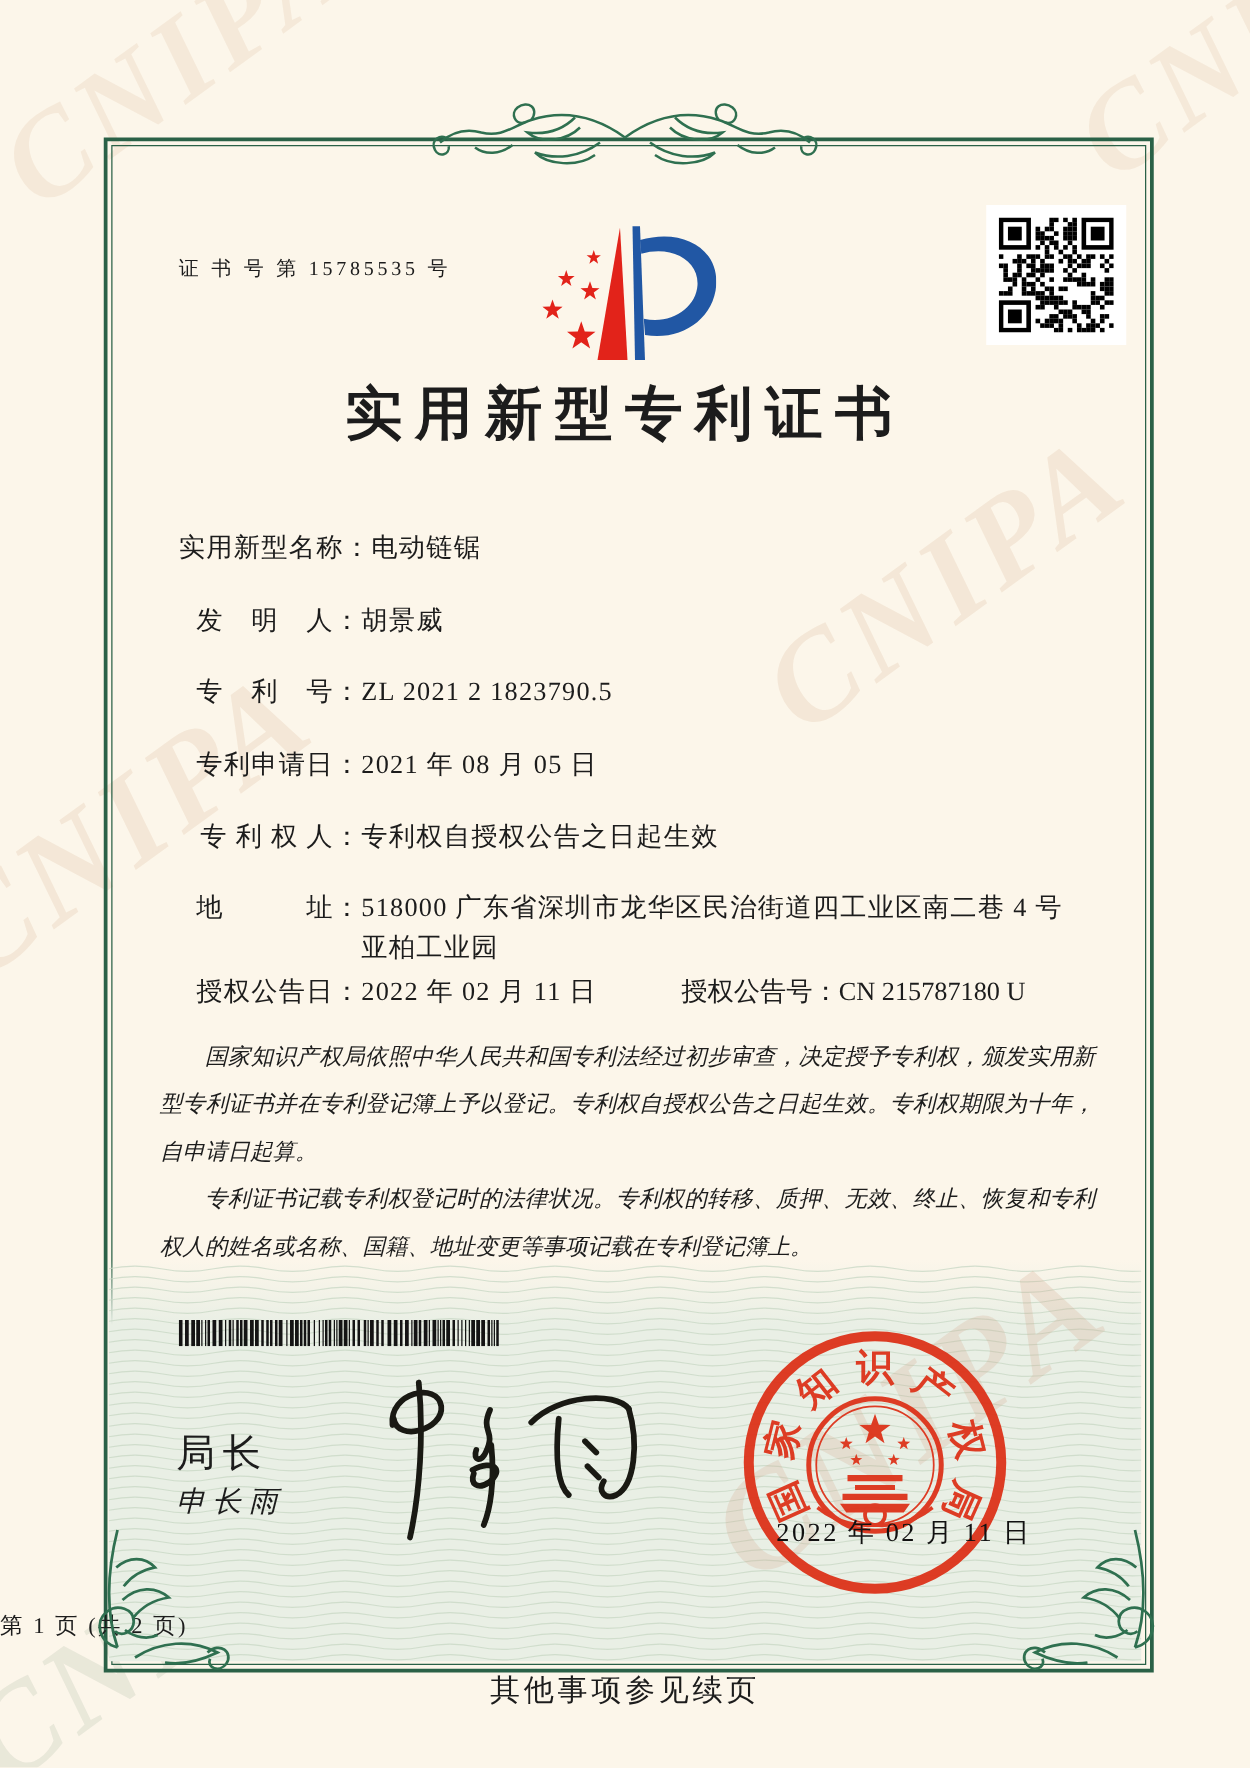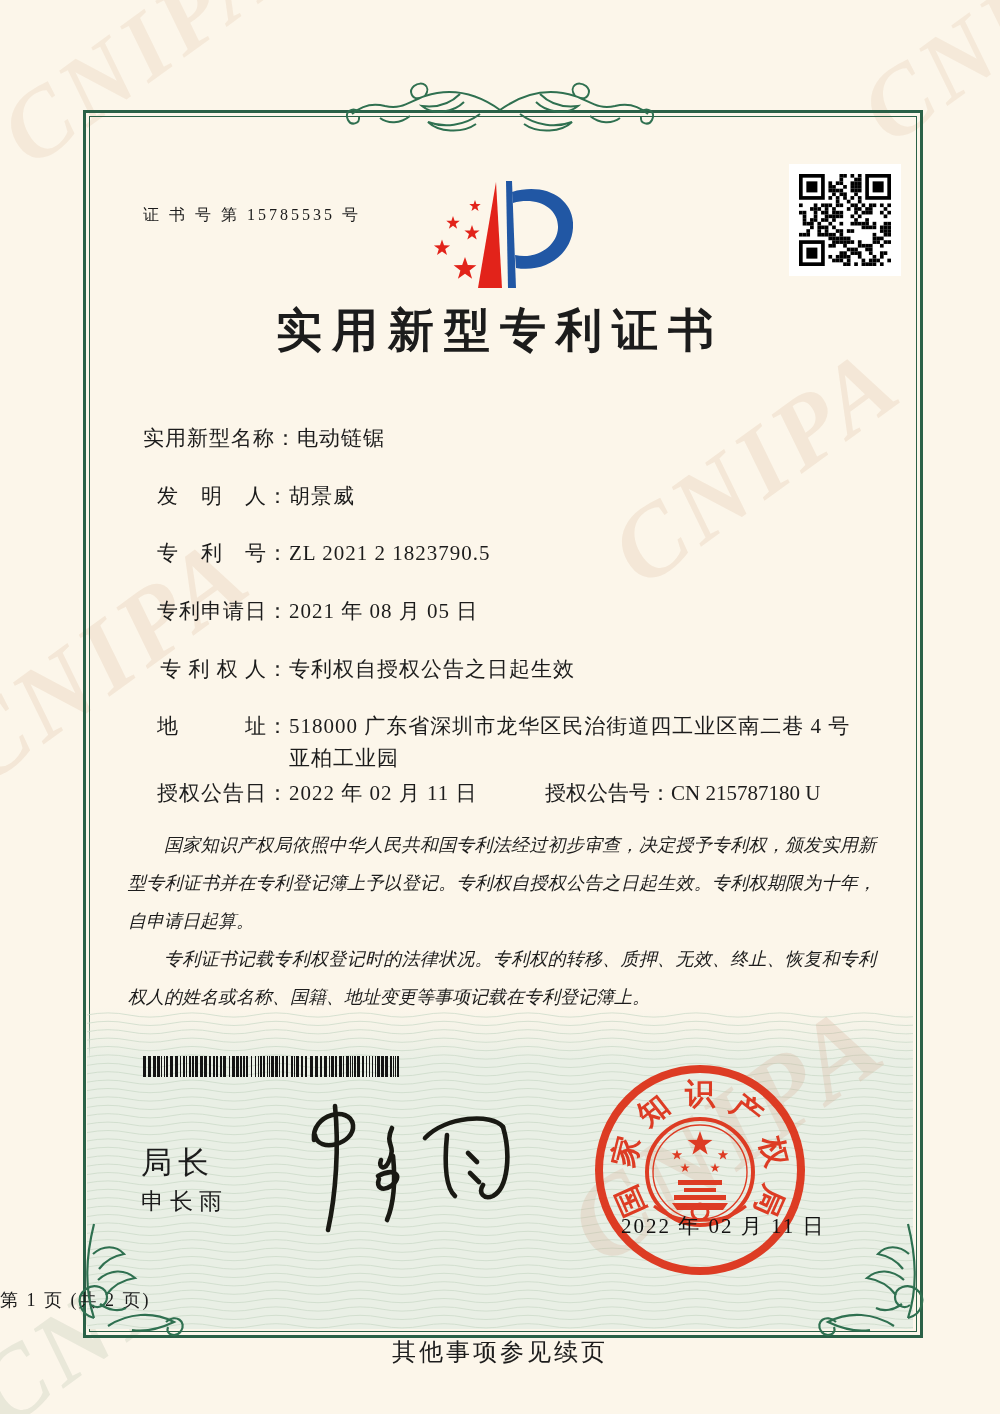--- a/index.html
+++ b/index.html
@@ -39,21 +39,21 @@
   
   .body-text{position:absolute;left:128px;top:826px;width:748px;font-size:18px;
              line-height:38px;text-align:justify;font-style:italic;}
   .body-text p{margin:0;text-indent:2em;}
   
   .barcode{position:absolute;left:143px;top:1056px;}
   
   .off-title{position:absolute;left:141px;top:1142px;font-size:31px;letter-spacing:6px;
              font-family:"Liberation Sans","DejaVu Sans",sans-serif;}
   .off-name{position:absolute;left:141px;top:1186px;font-size:23px;letter-spacing:6px;
-            font-family:"Liberation Sans","DejaVu Sans",sans-serif;}
+            font-family:"Liberation Sans","DejaVu Sans",sans-serif;font-style:italic;}
   .signature{position:absolute;left:292px;top:1094px;}
   
   .seal{position:absolute;left:590px;top:1060px;width:220px;height:220px;opacity:0.93;}
   .seal-date{position:absolute;left:621px;top:1212px;font-size:21px;letter-spacing:2px;
              color:#111;white-space:nowrap;}
   
   .page-info{position:absolute;left:0;top:1288px;width:100%;text-align:left;font-size:18px;letter-spacing:2px;}
   .cont-note{position:absolute;left:0;top:1336px;width:100%;text-align:center;font-size:24px;letter-spacing:3px;}
   
   .orn-top{position:absolute;left:340px;top:80px;}

